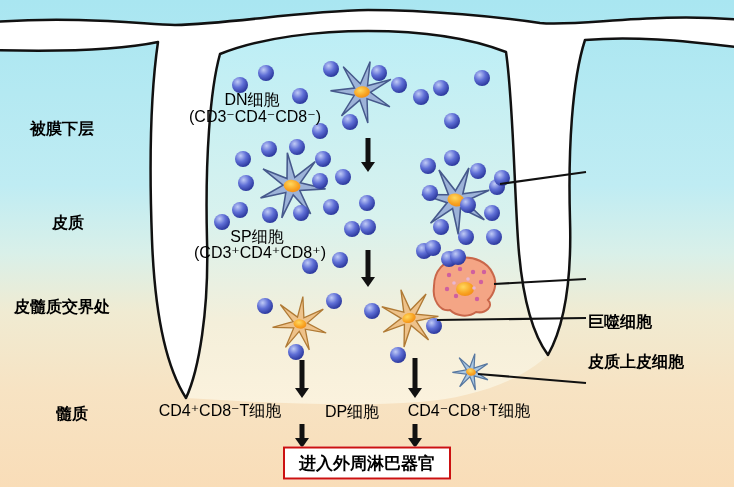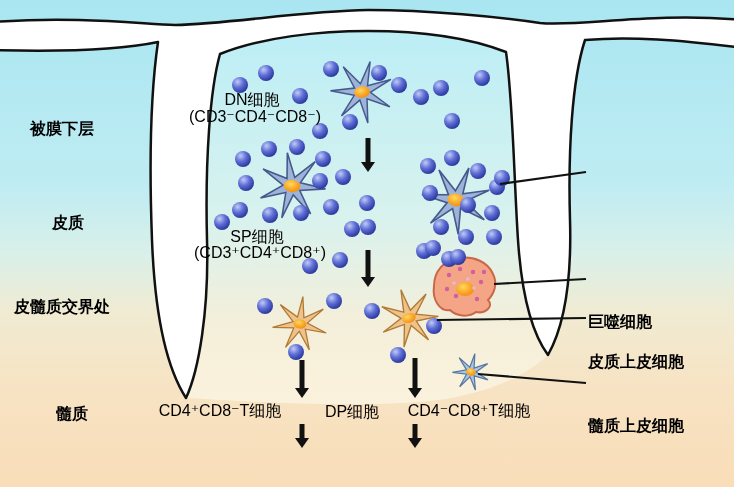--- a/index.html
+++ b/index.html
@@ -195,15 +195,17 @@
   <div class="lbl small centered" style="left:252px;top:100px">DN细胞</div>
   <div class="lbl small centered" style="left:255px;top:117px">(CD3⁻CD4⁻CD8⁻)</div>
   <div class="lbl small centered" style="left:257px;top:237px">SP细胞</div>
   <div class="lbl small centered" style="left:260px;top:253px">(CD3⁺CD4⁺CD8⁺)</div>
   <div class="lbl small centered" style="left:220px;top:411px">CD4⁺CD8⁻T细胞</div>
   <div class="lbl small centered" style="left:352px;top:412px">DP细胞</div>
   <div class="lbl small centered" style="left:469px;top:411px">CD4⁻CD8⁺T细胞</div>
 
   <div class="lbl big vcent" style="left:588px;top:278px">巨噬细胞</div>
   <div class="lbl big vcent" style="left:588px;top:318px">皮质上皮细胞</div>
-  <div class="lbl big vcent" style="left:588px;top:382px">髓质上皮细胞</div>
-
+
+  <div class="outcome">
+    <span>进入外周淋巴器官</span>
+  </div>
 </div>
 
 </body></html>

